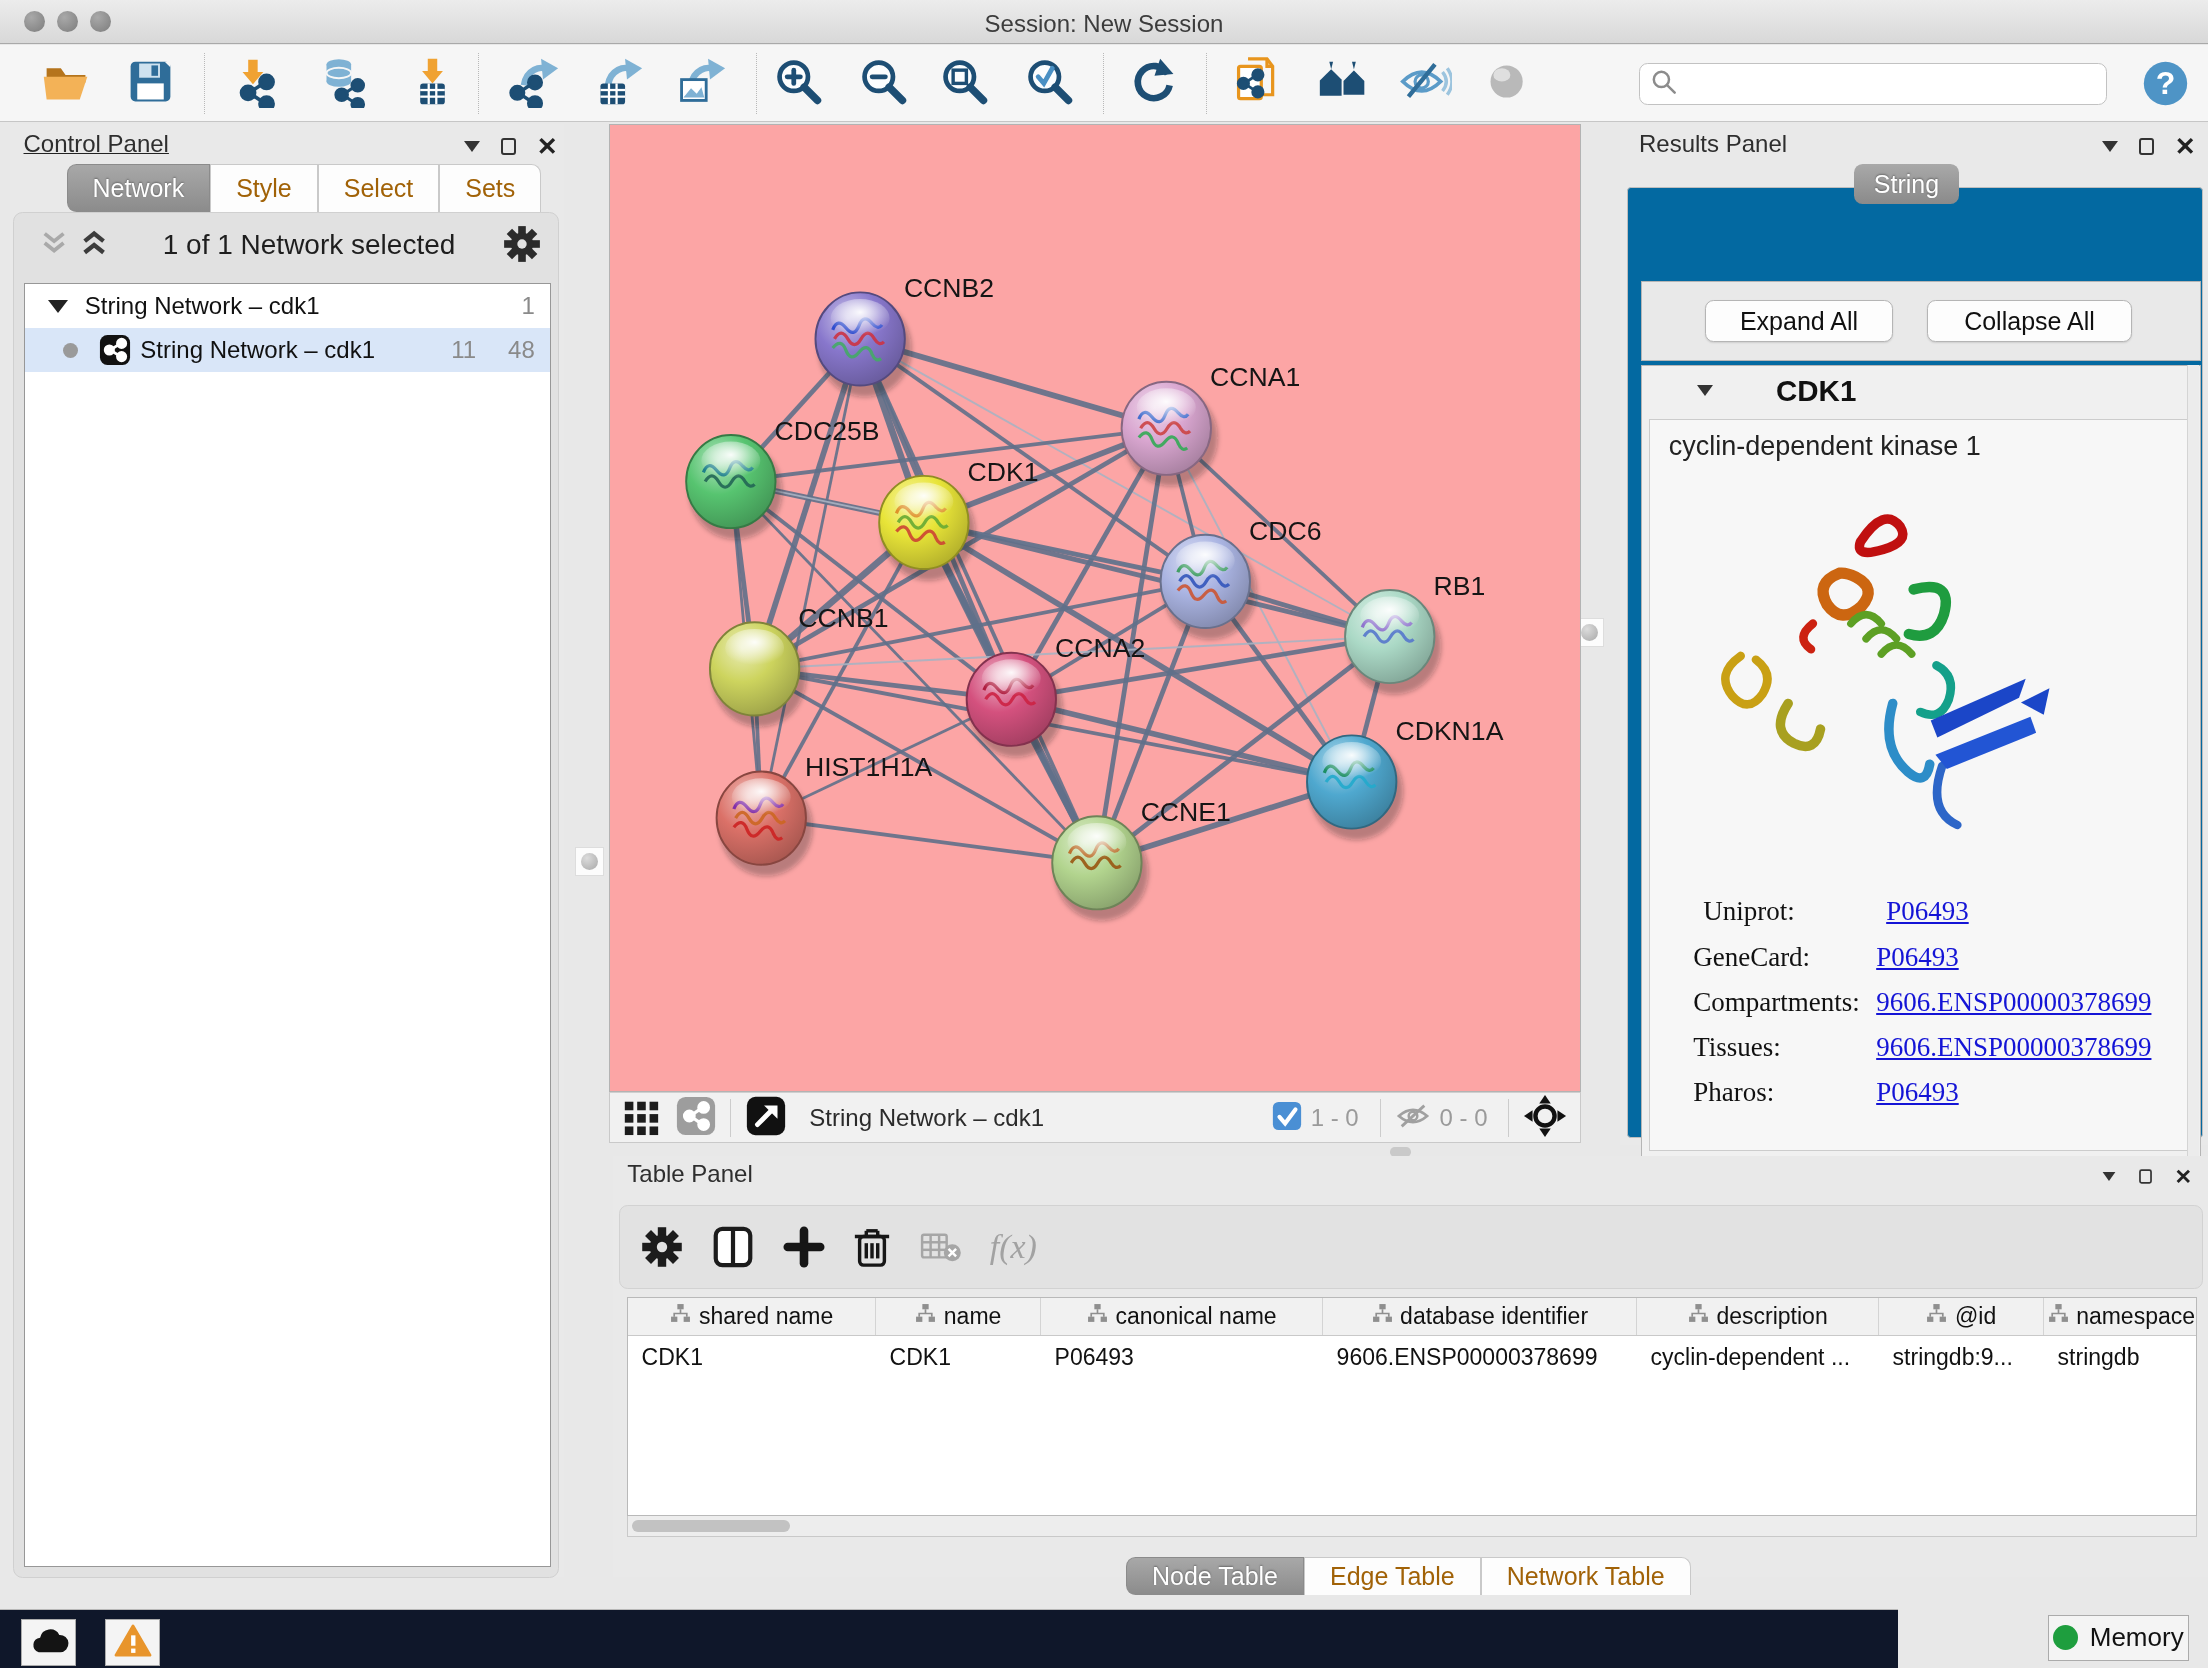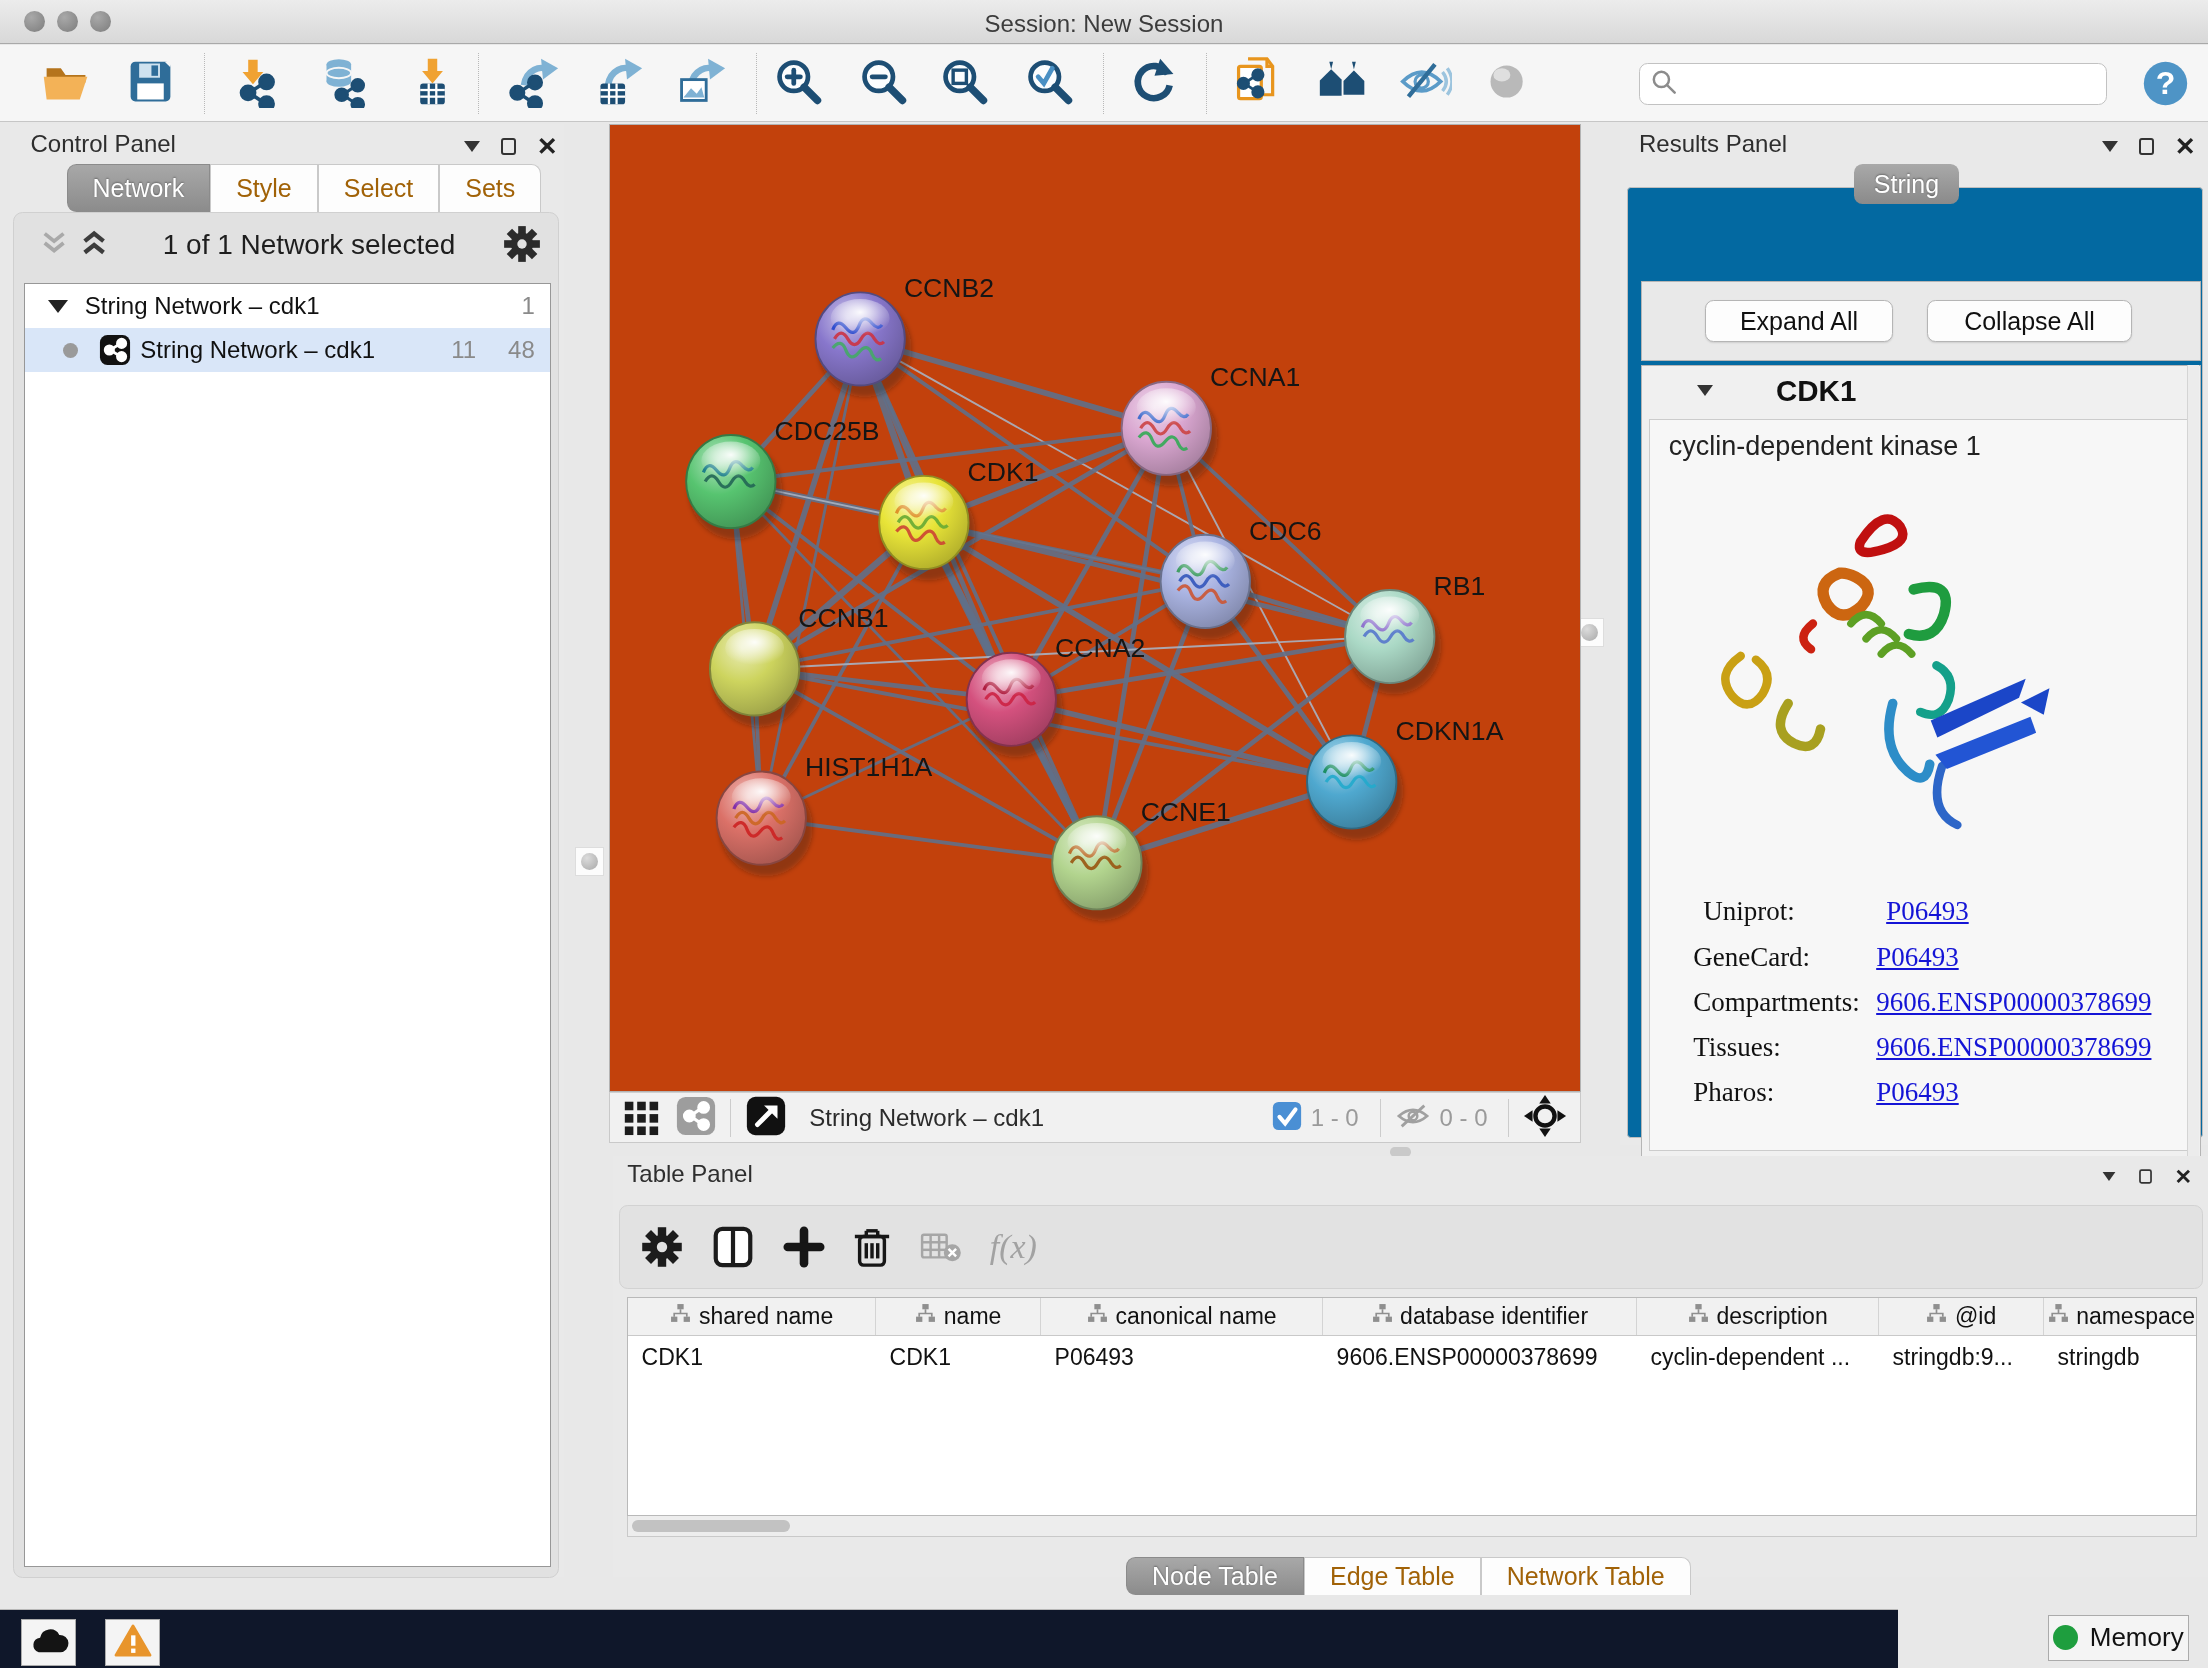--- a/index.html
+++ b/index.html
@@ -36,21 +36,21 @@
   .control-panel { left:9.5px; top:124px; width:554px; height:1453px; background:#e9e9e9; }
   .cp-content { left:3.8px; top:88px; width:546px; height:1366px; background:#e1e1e1; border-radius:9.5px; border:1px solid #d0d0d0; }
   .selector-row { left:11.4px; top:11.4px; width:523px; height:42px; display:flex; align-items:center; position:absolute; }
   .selector-label { flex:1; text-align:center; font-size:28px; color:#1e1e1e; }
   .tree-box { left:9.5px; top:70px; width:527px; height:1284px; background:#fff; border:1px solid #979797; position:absolute; overflow:hidden; }
   .tree-row { height:44px; display:flex; align-items:center; font-size:24px; color:#111; position:relative; }
   .tree-row.selected { background:#d9e6f8; }
   .tree-count { color:#8a8a8a; }
 
   
-  .network-panel { left:609px; top:124px; width:972px; height:968px; background:#c2410c; border:1px solid #b3b3b3; }
+  .network-panel { left:609px; top:124px; width:972px; height:968px; background:#fca5a5; border:1px solid #b3b3b3; }
   .net-footer { left:609px; top:1092px; width:972px; height:51px; background:#f1f1f1; border:1px solid #c9c9c9; border-top:1px solid #cfcfcf; display:flex; align-items:center; }
   .nf-sep { width:0; height:38px; border-left:1px solid #cccccc; margin:0 13.3px; }
   .nf-title { font-size:24px; color:#2b2b2b; }
   .nf-count { font-size:24px; color:#9a9a9a; margin:0 7.6px; }
 
   
   .results-panel { left:1620px; top:124px; width:589px; height:1021px; background:#e9e9e9; }
   .rp-outer { left:6.7px; top:63px; width:576px; height:951px; background:#0369a1; border:1px solid #bebebe; border-radius:3.8px; position:absolute; }
   .rp-tab { left:234px; top:40px; width:105px; height:40px; background:linear-gradient(#a9a9a9,#8a8a8a); border-radius:8.6px; color:#fff; font-size:25px; display:flex; align-items:center; justify-content:center; text-shadow:0 -1px 1.9px rgba(0,0,0,.35); position:absolute; z-index:3; }
   .rp-box1 { left:13.3px; top:93px; width:560px; height:80px; border:1px solid #b5b5b5; background:#e9e9e9; position:absolute; }
@@ -296,21 +296,21 @@
   </div>
   <div class="abs tb-btn" style="left:2137px">
     <svg width="49" height="49" viewBox="0 0 52 52">
         <circle cx="26" cy="26" r="23" fill="#4e94c6"></circle>
         <text x="26" y="37" text-anchor="middle" font-size="34" font-weight="bold" fill="#fff">?</text>
       </svg>
   </div>
 </div>
 
 <div class="abs control-panel">
-  <div class="abs" style="left:21px; top:5.7px;"><span class="panel-title">Control Panel</span></div>
+  <div class="abs" style="left:14px; top:5.7px;text-decoration:underline;"><span class="panel-title">Control Panel</span></div>
   <div class="abs ph-icons" style="right:5.7px; top:9.5px;">
     <span class="ph-tri"></span>
     <span class="ph-float"></span>
     <span class="ph-x">✕</span>
   </div>
   <div class="abs tabset" style="left:57px; top:40px;" id="cp-tabs">
       <div class="tab selected">Network</div>
       <div class="tab">Style</div>
       <div class="tab">Select</div>
       <div class="tab">Sets</div>

